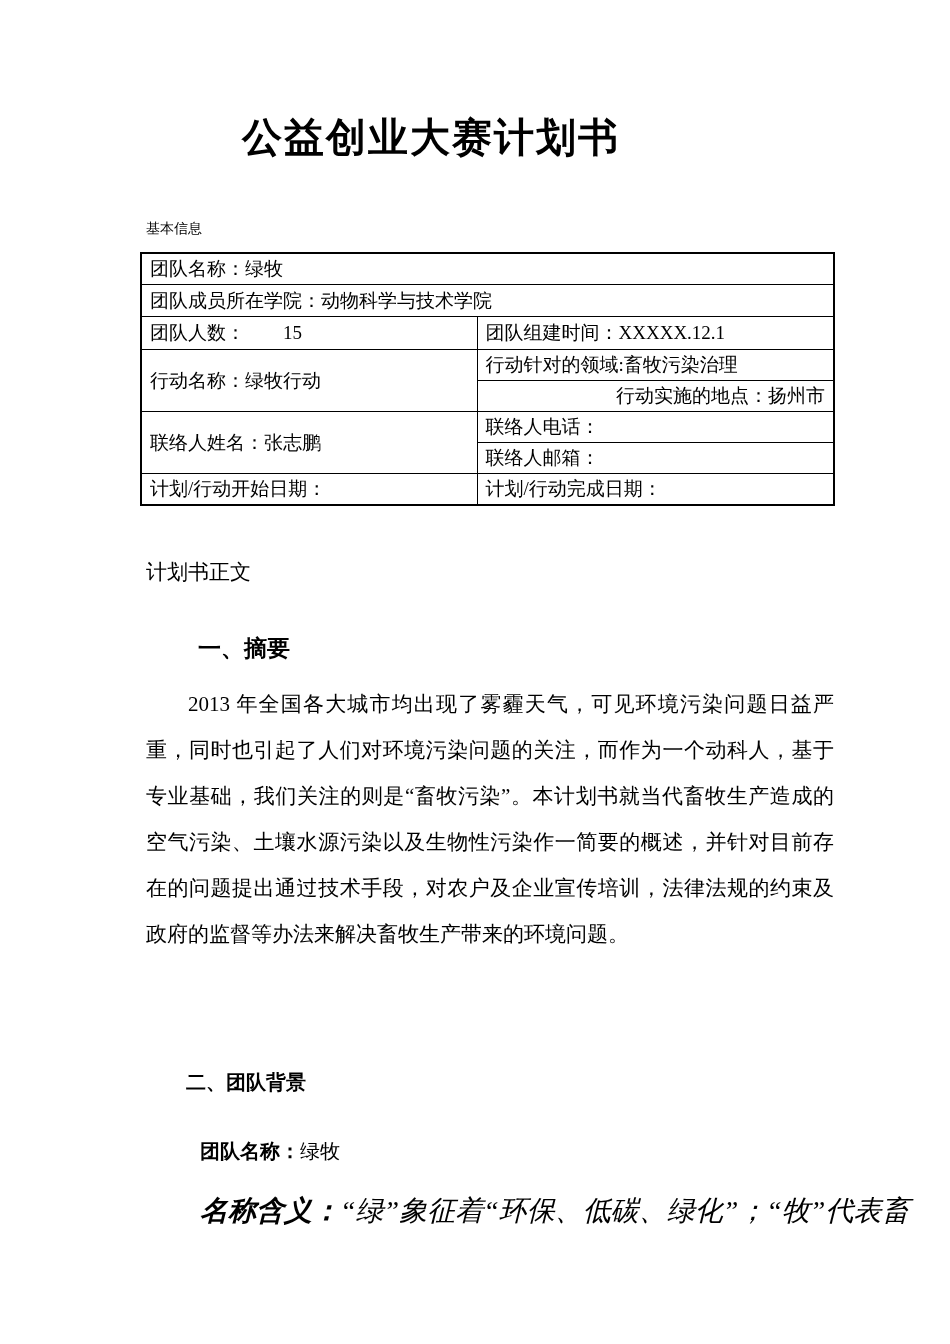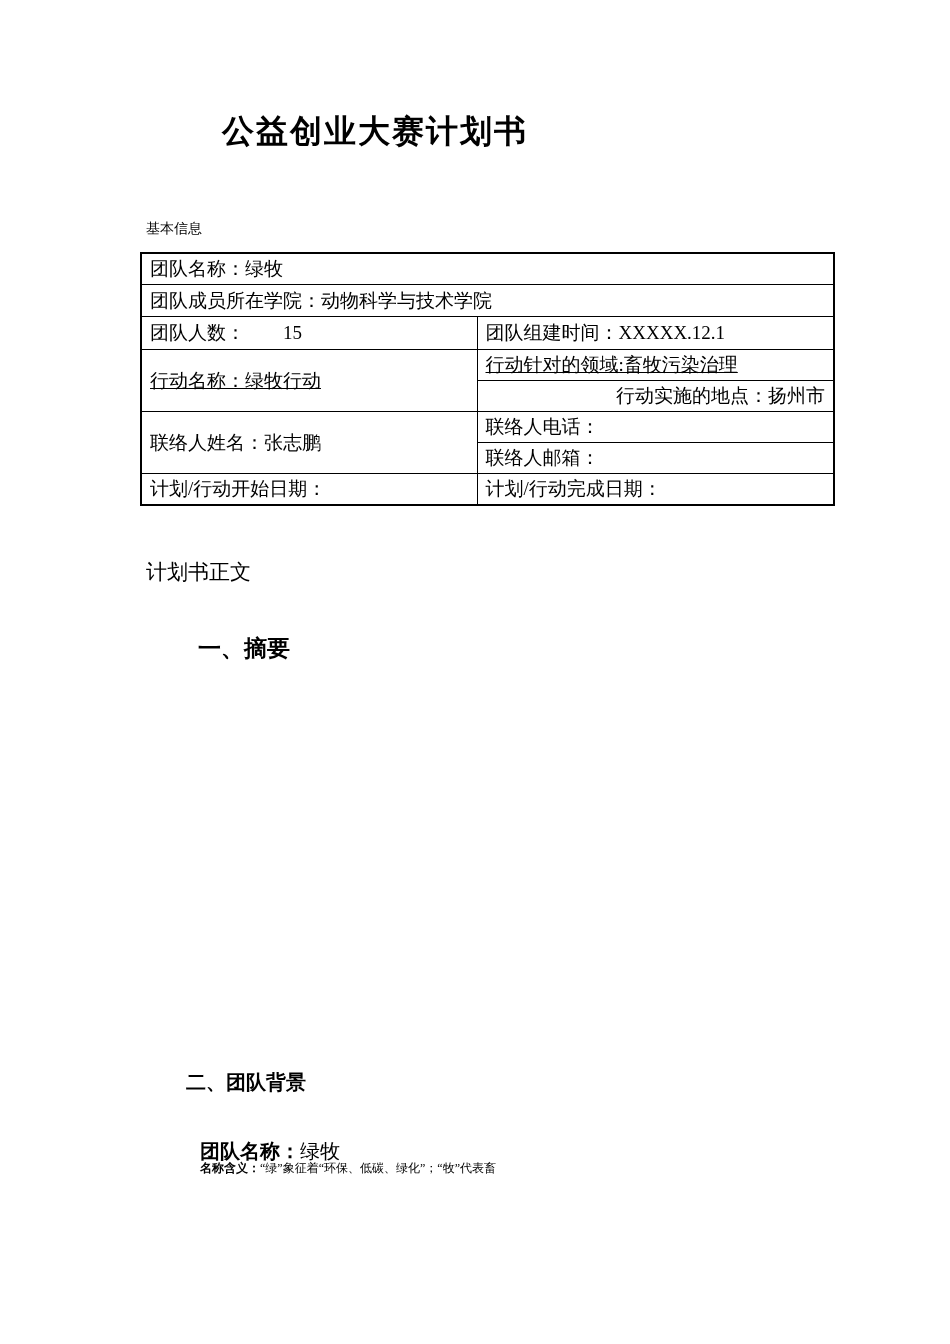--- a/index.html
+++ b/index.html
@@ -9,23 +9,23 @@
     height: 1344px;
     position: relative;
     font-family: "Liberation Serif", "DejaVu Serif", serif;
     color: #000;
     overflow: hidden;
   }
   .page { position: absolute; inset: 0; background: #fff; }
 
   .doc-title {
     position: absolute;
-    left: 222px;
+    left: 242px;
     top: 110px;
-    font-size: 32px;
+    font-size: 40px;
     font-weight: bold;
     letter-spacing: 2px;
   }
 
   .label-basic-info {
     position: absolute;
     left: 146px;
     top: 220px;
     font-size: 14px;
   }
@@ -43,21 +43,21 @@
   table.info-table td {
     border: 1.6px solid #000;
     padding: 2px 8px;
     vertical-align: middle;
     white-space: pre-wrap;
     overflow: hidden;
   }
   tr.r1  { height: 31px; }
   tr.r2  { height: 32px; }
   tr.r3  { height: 33px; }
-  tr.r4a { height: 31px; text-decoration: underline; }
+  tr.r4a { height: 31px; }
   tr.r4b { height: 31px; text-align: right; }
   tr.r5a { height: 30px; }
   tr.r5b { height: 30px; padding-left: 27px; }
   tr.r6  { height: 29px; }
 
   .label-plan-body {
     position: absolute;
     left: 146px;
     top: 558px;
     font-size: 21px;
@@ -102,24 +102,25 @@
 
   .line-team-name {
     position: absolute;
     left: 200px;
     top: 1138px;
     font-size: 20px;
   }
   .line-meaning {
     position: absolute;
     left: 200px;
-    top: 1160px;
-    font-size: 12px;
+    top: 1192px;
+    font-size: 28px;
     width: 640px;
     white-space: nowrap;
+    font-style: italic;
   }
   .bold-label { font-weight: bold; }
 </style>
 </head>
 <body>
 
 <div class="page">
 
   <div class="doc-title">公益创业大赛计划书</div>
 
@@ -159,20 +160,21 @@
         <td>计划/行动开始日期：</td>
         <td>计划/行动完成日期：</td>
       </tr>
     </tbody>
   </table>
 
   <div class="label-plan-body">计划书正文</div>
 
   <div class="heading-summary">一、摘要</div>
 
+  <div class="summary-para">2013 年全国各大城市均出现了雾霾天气，可见环境污染问题日益严重，同时也引起了人们对环境污染问题的关注，而作为一个动科人，基于专业基础，我们关注的则是“畜牧污染”。本计划书就当代畜牧生产造成的空气污染、土壤水源污染以及生物性污染作一简要的概述，并针对目前存在的问题提出通过技术手段，对农户及企业宣传培训，法律法规的约束及政府的监督等办法来解决畜牧生产带来的环境问题。</div>
 
   <div class="heading-team">二、团队背景</div>
 
 
   <div class="line-team-name">
     <span class="bold-label">团队名称：</span><span>绿牧</span>
   </div>
 
   <div class="line-meaning">
     <span class="bold-label">名称含义：</span><span>“绿”象征着“环保、低碳、绿化”；“牧”代表畜</span>

